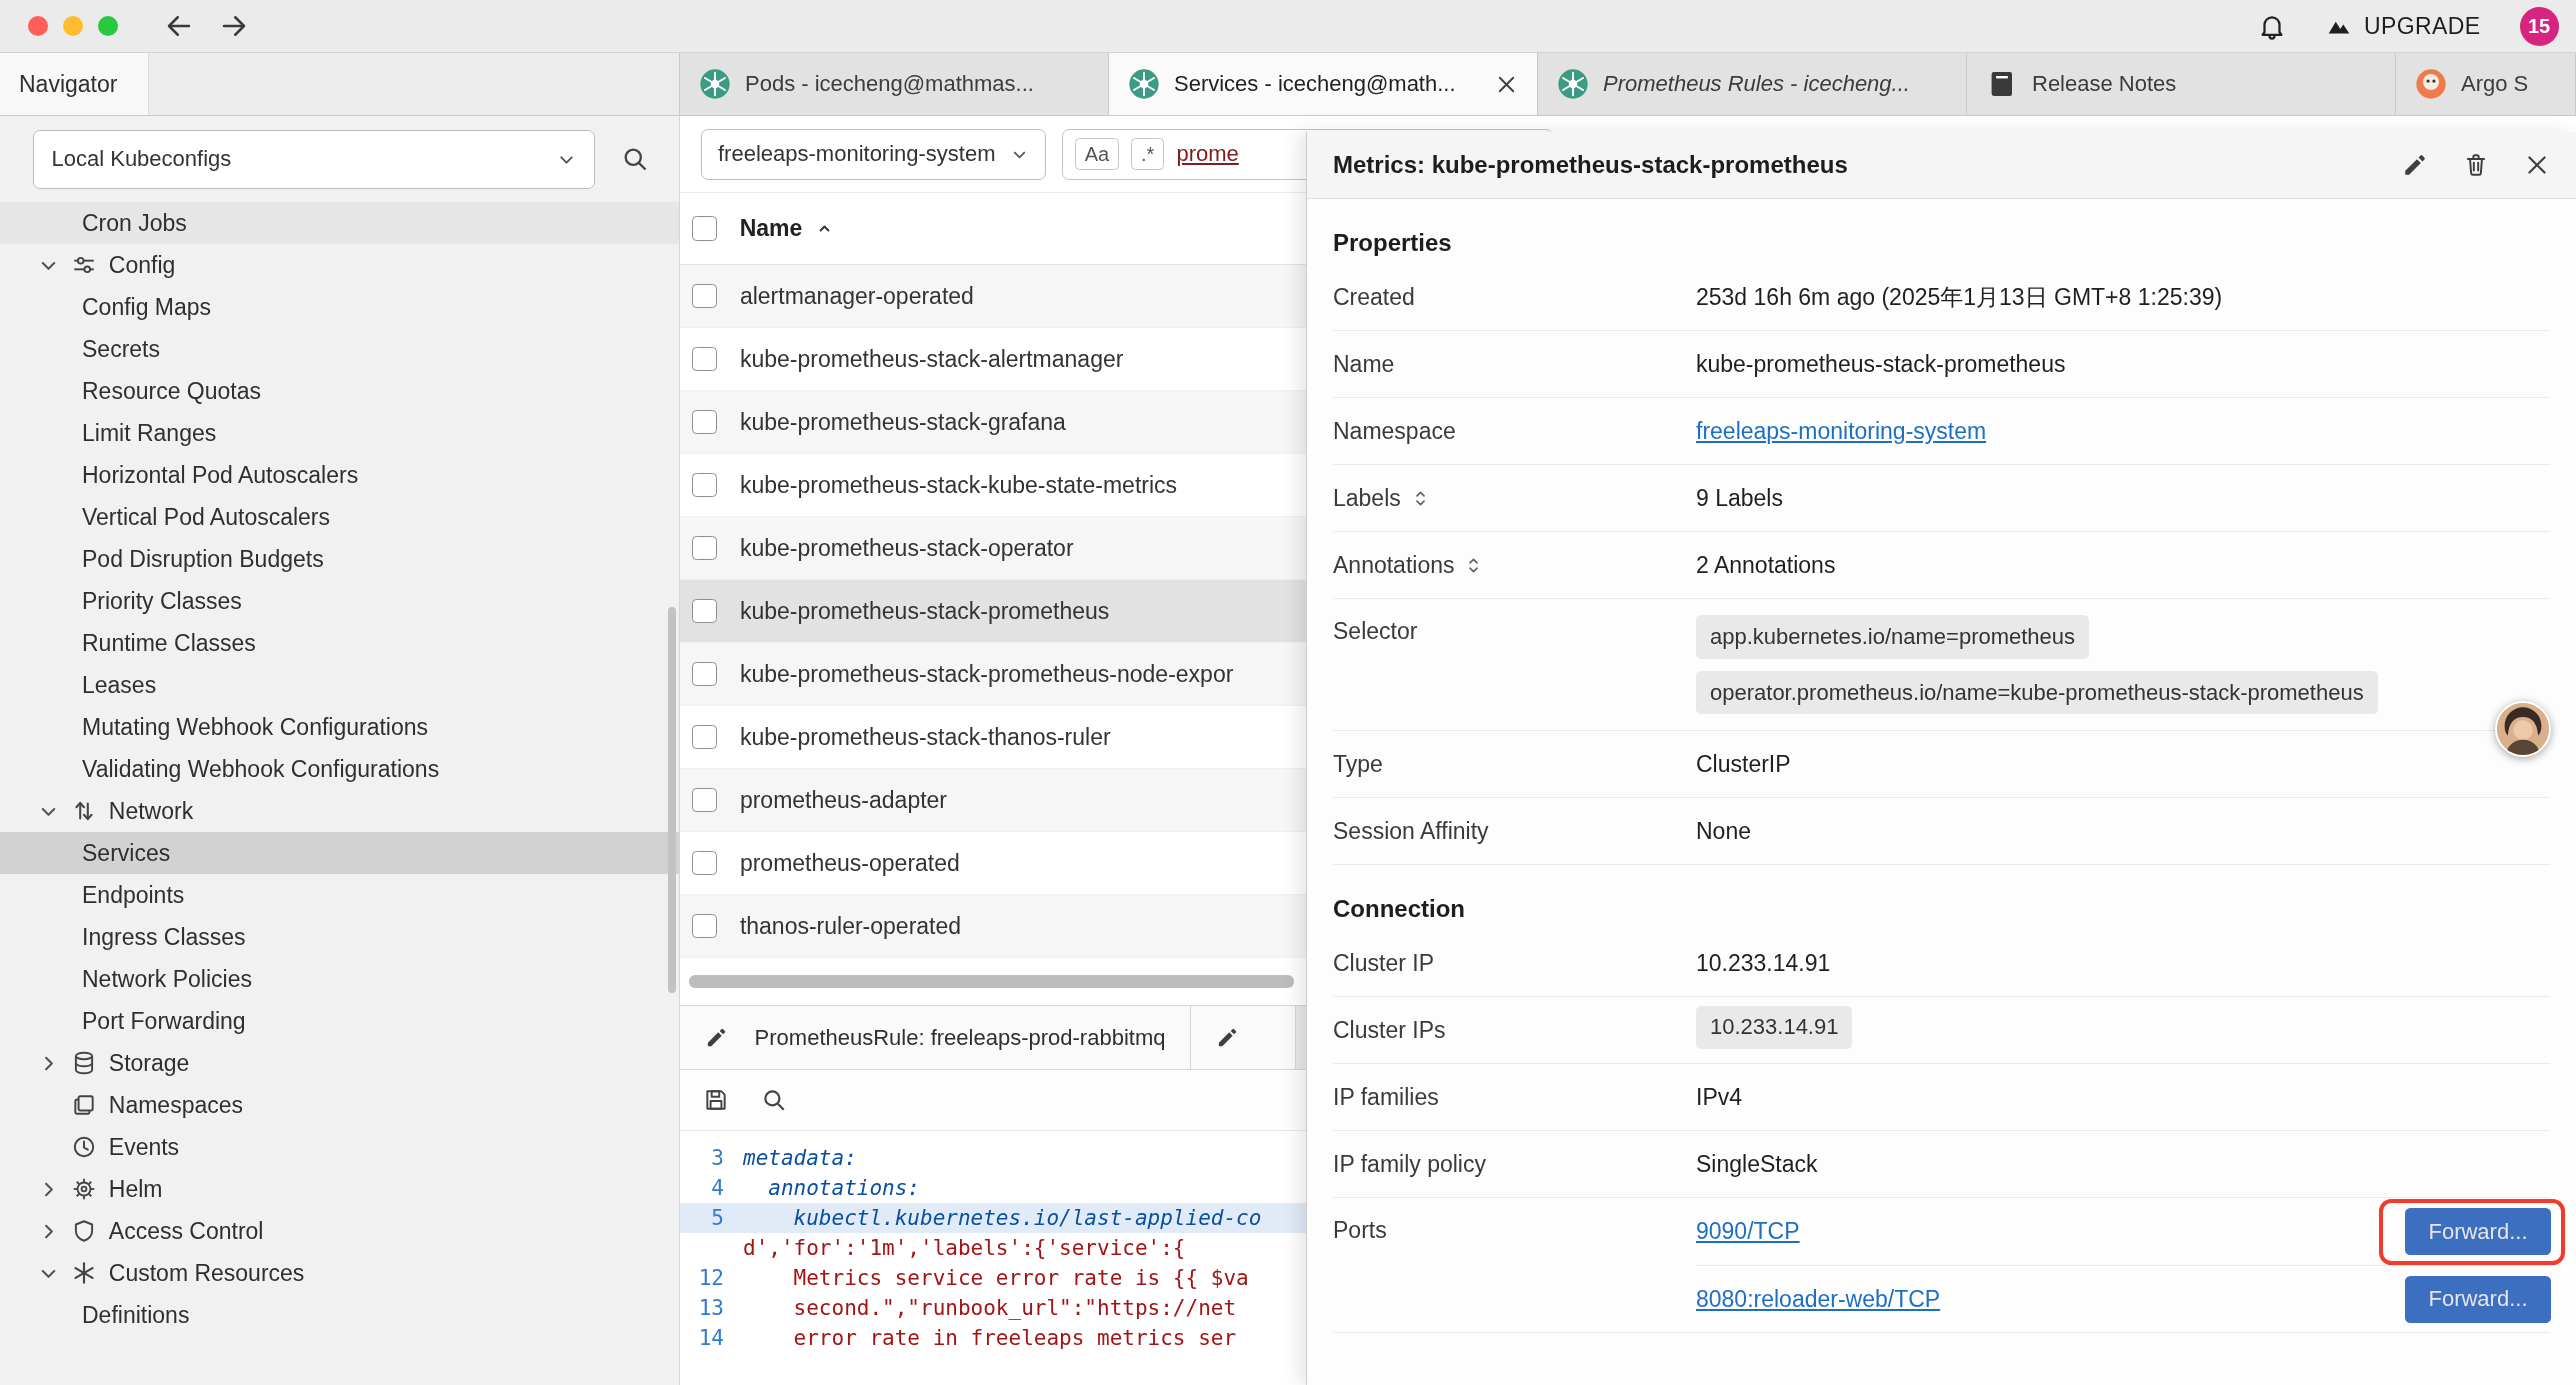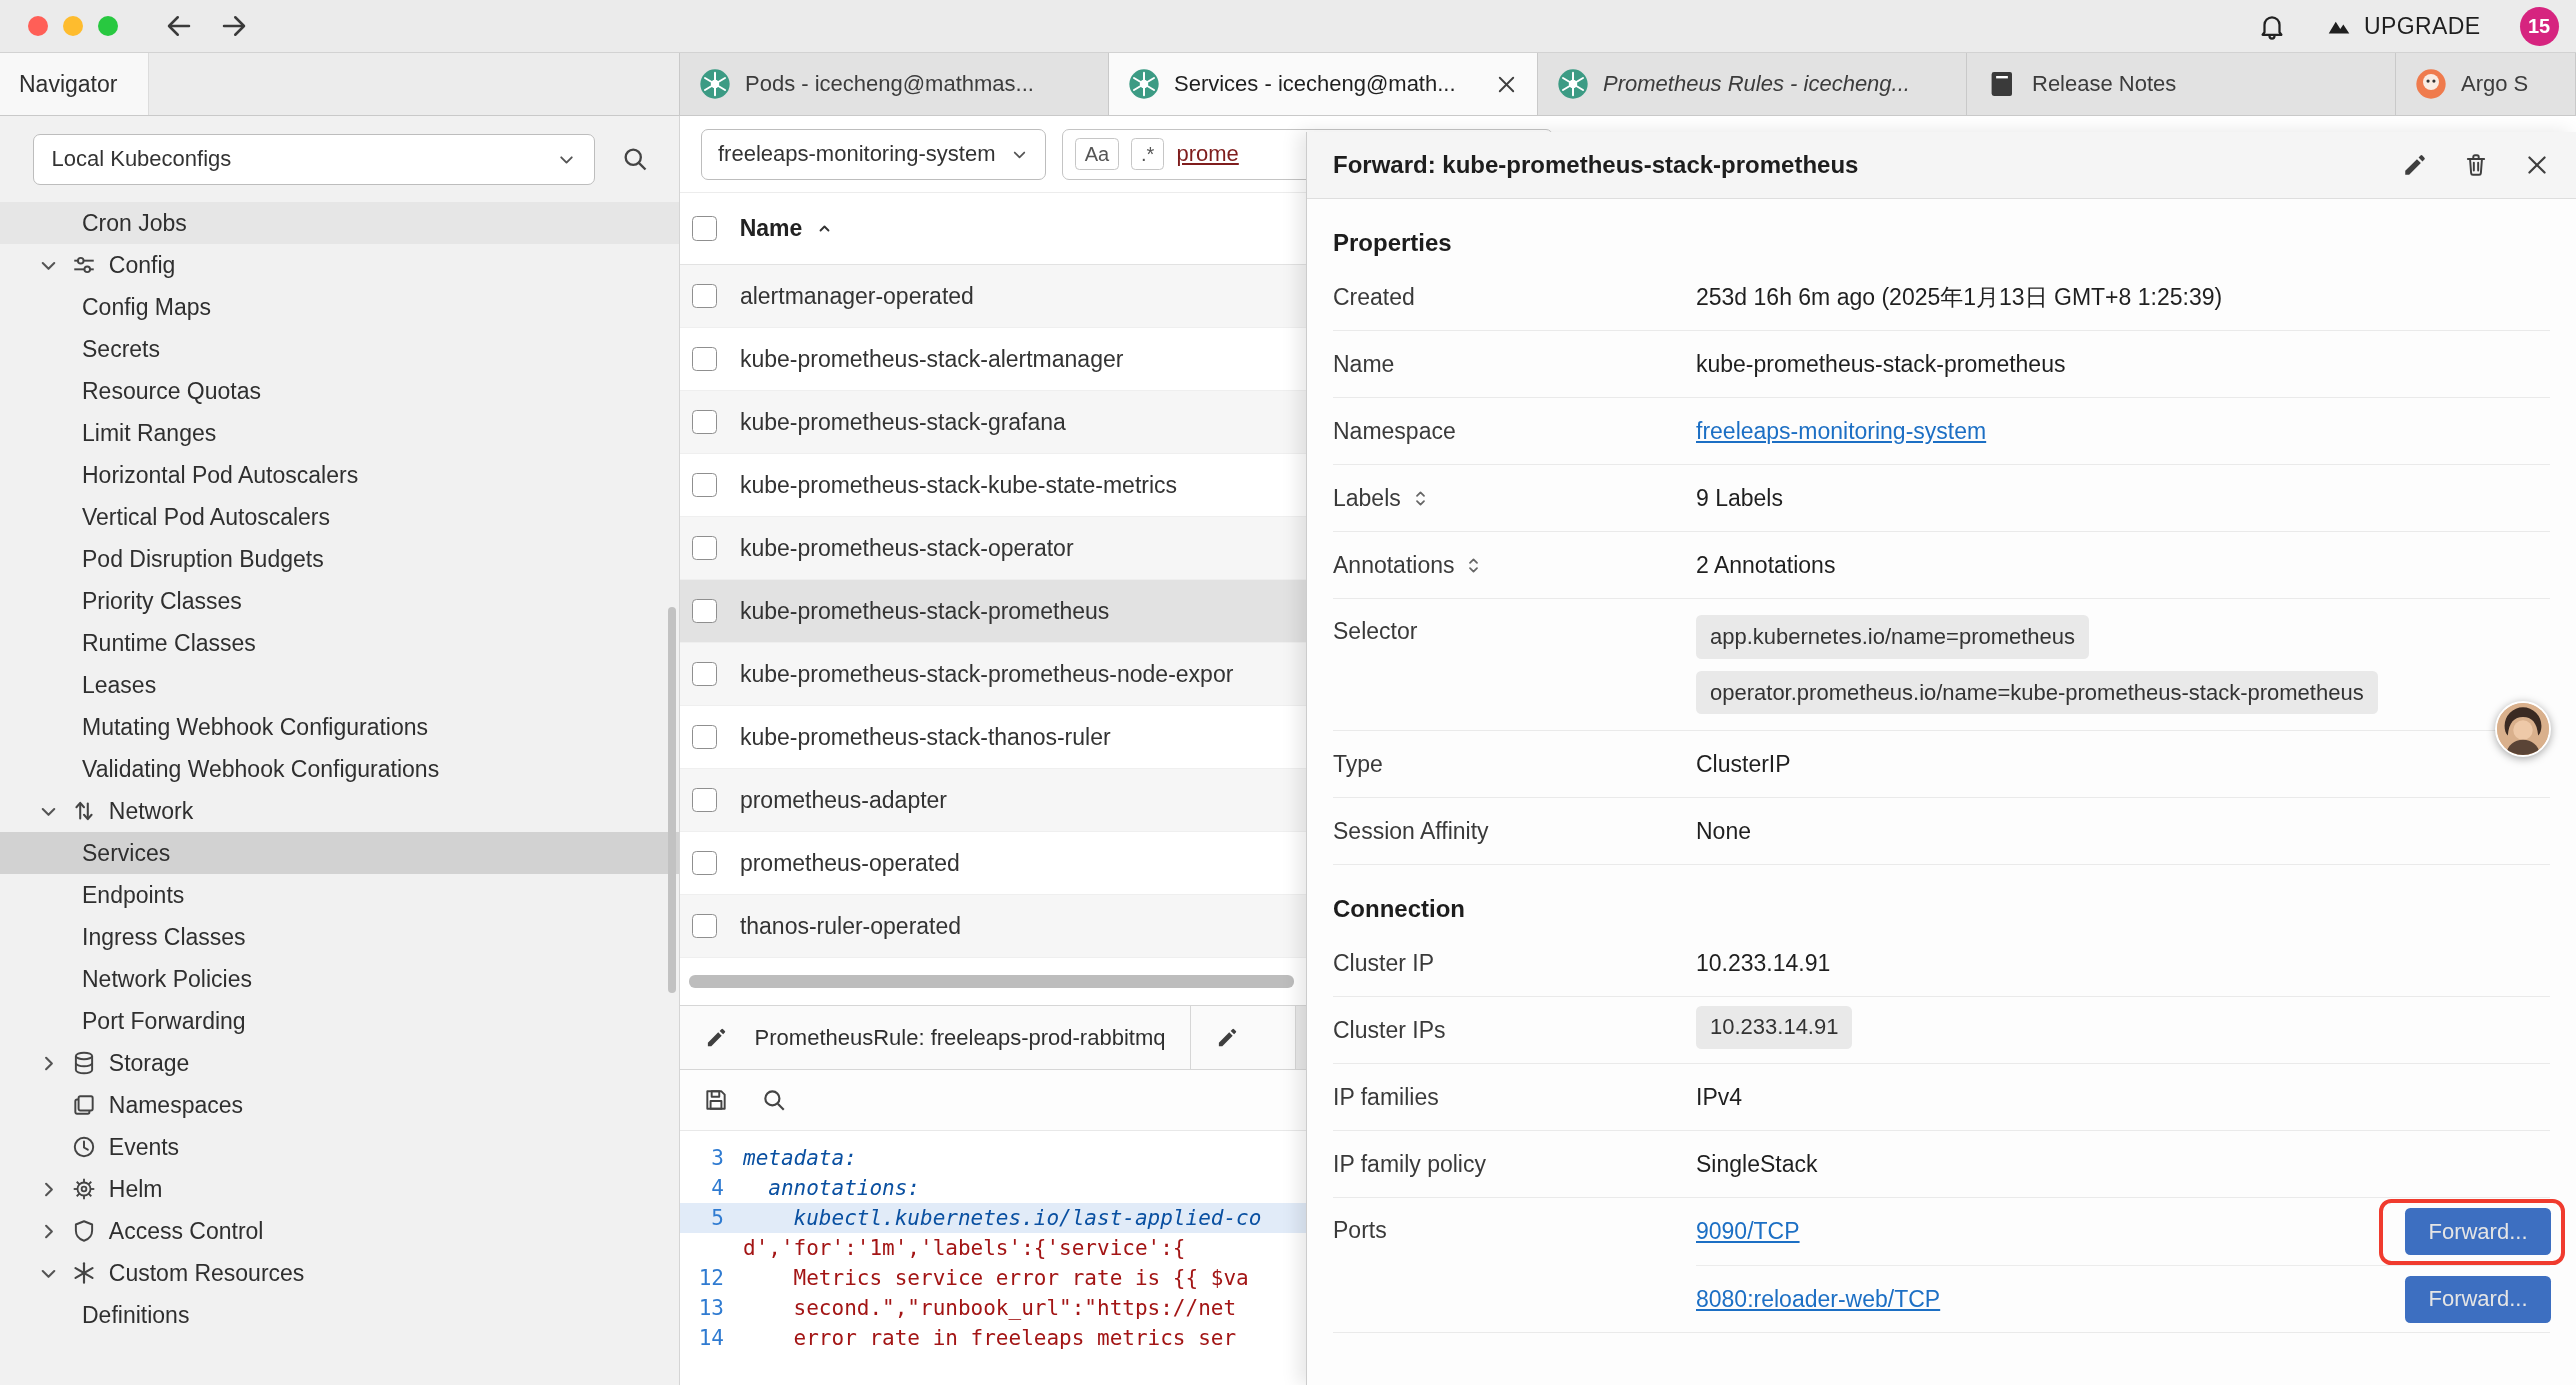--- a/index.html
+++ b/index.html
@@ -35,21 +35,21 @@
   .tab:last-child{flex:1;width:auto;}
   .tab.active{background:#fafafa;color:#1f1f1f;}
   .tab.italic .tab-label{font-style:italic;}
   .tab-label{white-space:nowrap;overflow:hidden;flex:1;}
   .tab-ic{width:32px;height:32px;}
   .tab-close{width:23px;height:23px;}
 
   
   .sidebar{position:absolute;top:116px;left:0;width:680px;bottom:0;background:#f1f1f1;border-right:0.9px solid #d5d5d5;overflow:hidden;}
   .kc-row{height:86px;display:flex;align-items:center;gap:26px;padding:0 30px 0 33px;}
-  .kc-select{flex:1;height:51px;background:#fff;border:0.9px solid #bdbdbd;border-radius:7px;display:flex;align-items:center;justify-content:space-between;padding:0 17.5px;font-size:22px;color:#333;}
+  .kc-select{flex:1;height:59px;background:#fff;border:0.9px solid #bdbdbd;border-radius:7px;display:flex;align-items:center;justify-content:space-between;padding:0 17.5px;font-size:22px;color:#333;}
   .tree{position:relative;}
   .tree-item{height:42px;display:flex;align-items:center;font-size:23px;color:#2f2f2f;white-space:nowrap;}
   .tree-item.child{padding-left:82px;}
   .tree-item.top{padding-left:37px;}
   .tree-chev{width:23px;height:23px;margin-right:10.5px;flex:none;}
   .tree-ic{width:26px;height:26px;margin-right:12.3px;flex:none;}
   .tree-item.selected{background:#d2d2d2;}
   .tree-item.band{background:#e6e6e6;}
   .vscroll{position:absolute;right:2.6px;top:491px;width:8.8px;height:386px;background:#c2c2c2;border-radius:4.4px;}
 
@@ -564,21 +564,21 @@
         </div>
         <div class="cline">
           <span class="lnum">14</span>
           <span class="ctext str">    error rate in freeleaps metrics ser</span>
         </div>
       </div>
   </section>
 
   <section class="drawer">
     <header class="drawer-head">
-      <span class="drawer-title">Forward: kube-prometheus-stack-prometheus</span>
+      <span class="drawer-title">Metrics: kube-prometheus-stack-prometheus</span>
       <div class="drawer-actions">
         <span class="icon i30">
             <svg viewBox="0 0 24 24" fill="#3f3f3f">
               <path d="M3 17.4V21h3.6L17.4 10.2l-3.6-3.6zM20.7 6.9a1.2 1.2 0 0 0 0-1.7l-1.9-1.9a1.2 1.2 0 0 0-1.7 0l-1.8 1.8 3.6 3.6z"></path>
             </svg>
           </span>
         <span class="icon i30">
             <svg viewBox="0 0 24 24" fill="none" stroke="#3f3f3f" stroke-width="1.8" stroke-linecap="round">
               <path d="M4.5 6.5h15"></path>
               <path d="M9.5 6V4.5A1.5 1.5 0 0 1 11 3h2a1.5 1.5 0 0 1 1.5 1.5V6"></path>

